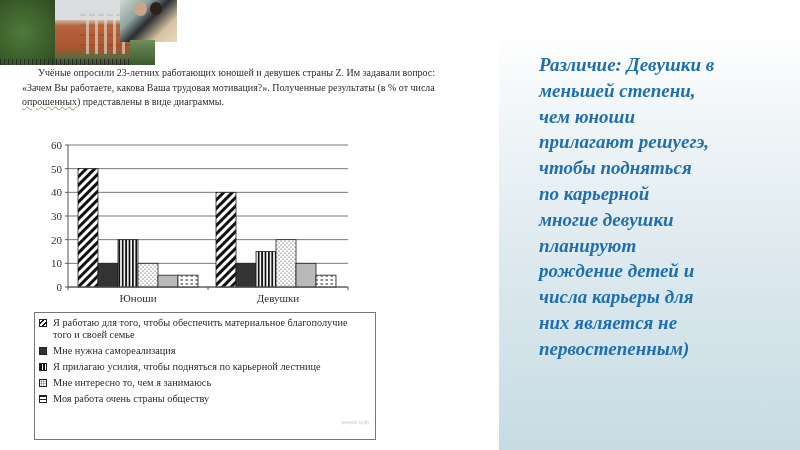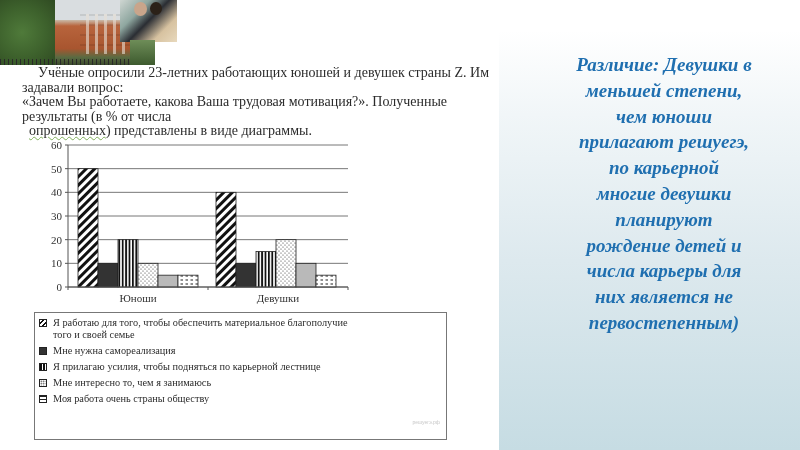--- a/index.html
+++ b/index.html
@@ -9,42 +9,42 @@
   .photo-school .trees { position:absolute; left:0; top:0; width:55px; height:65px; background: radial-gradient(ellipse at 40% 50%, #4f7a3a 0%, #3d612c 55%, #2f4a22 100%); }
   .photo-school .windows { position:absolute; left:80px; top:14px; width:60px; height:40px;
     background: repeating-linear-gradient(90deg, transparent 0 6px, #e7e0d6 6px 9px), repeating-linear-gradient(0deg, transparent 0 8px, rgba(0,0,0,0.15) 8px 10px); opacity:.6; }
   .photo-school .fence { position:absolute; left:0; bottom:0; width:155px; height:6px; background:repeating-linear-gradient(90deg,#2a2a2a 0 1px, transparent 1px 4px); }
   .photo-kids { position:absolute; left:120px; top:0; width:57px; height:42px;
     background: linear-gradient(135deg, #cfd6d2 0%, #8fa7a0 30%, #2a2d33 50%, #d7c2a0 75%, #e8d9bd 100%); }
   .photo-kids .head1 { position:absolute; left:14px; top:2px; width:13px; height:14px; border-radius:50%; background:#c9a58b; }
   .photo-kids .head2 { position:absolute; left:30px; top:2px; width:12px; height:13px; border-radius:50%; background:#2b2118; }
   .photo-green { position:absolute; left:130px; top:40px; width:25px; height:25px; background:linear-gradient(180deg,#6e8d58,#3d5a2e); }
 
-  .doc-text { position:absolute; left:22px; top:66px; width:470px; font-size:14px; line-height:14.5px; color:#2b2b2b; }
+  .doc-text { position:absolute; left:22px; top:66px; width:470px; font-size:10px; line-height:14.5px; color:#2b2b2b; }
   .doc-text .indent { display:inline-block; width:16px; }
-  .doc-text .underline { text-decoration: underline wavy #7fae5a; text-decoration-thickness:1px;margin-left:7px; }
+  .doc-text .underline { text-decoration: underline wavy #7fae5a; text-decoration-thickness:1px; }
 
   .chart { position:absolute; left:30px; top:138px; width:330px; height:170px; }
   .chart svg { position:absolute; left:0; top:0; }
 
-  .legend { position:absolute; left:34px; top:312px; width:413px; height:128px; border:1px solid #777; background:#fff; box-sizing:border-box; padding:2px 4px; }
+  .legend { position:absolute; left:34px; top:312px; width:342px; height:128px; border:1px solid #777; background:#fff; box-sizing:border-box; padding:2px 4px; }
   .legend-item { display:flex; align-items:flex-start; font-size:10.3px; line-height:12px; color:#2d2d2d; margin:2px 0 4px 0; }
   .legend-swatch { flex:0 0 auto; width:8px; height:8px; border:1px solid #222; margin:2px 6px 0 0; box-sizing:border-box; }
   .sw-diag { background: repeating-linear-gradient(135deg, #fff 0 1.5px, #111 1.5px 3.5px); }
   .sw-black { background:#333; }
   .sw-vert { background: repeating-linear-gradient(90deg, #111 0 1.5px, #fff 1.5px 3px); }
   .sw-dots { background: radial-gradient(#333 0.7px, transparent 0.9px) 0 0/2.5px 2.5px, #fff; }
   .sw-gray { background:#b9b9b9; border-color:#666; }
   .sw-dash { background: repeating-linear-gradient(0deg, #fff 0 2px, #222 2px 3px); }
   .watermark { position:absolute; right:6px; bottom:14px; font-size:5px; color:#c7c7c7; font-family:"Liberation Sans", sans-serif; }
 
   .panel { position:absolute; left:499px; top:30px; width:301px; height:420px;
     background: linear-gradient(180deg, #ffffff 0%, #f1f6f8 20%, #dde9ee 55%, #c6dce3 100%); }
   .panel-text { position:absolute; left:539px; top:52px; width:250px; font-family:"Liberation Serif", "DejaVu Serif", serif; font-style:italic; font-weight:bold; font-size:19px; line-height:25.8px; color:#1f6fb0; }
-  .panel-text span { display:block; white-space:nowrap;text-align:center; }
+  .panel-text span { display:block; white-space:nowrap; }
 </style>
 </head>
 <body>
 
 <div class="photo-school">
   <div class="trees"></div>
   <div class="windows"></div>
   <div class="fence"></div>
 </div>
 <div class="photo-kids">
@@ -152,20 +152,21 @@
   </div>
   <div class="watermark">решуегэ.рф</div>
 </div>
 
 <div class="panel"></div>
 <div class="panel-text">
   <span>Различие: Девушки в</span>
   <span>меньшей степени,</span>
   <span>чем юноши</span>
   <span>прилагают решуегэ,</span>
+  <span>чтобы подняться</span>
   <span>по карьерной</span>
   <span>многие девушки</span>
   <span>планируют</span>
   <span>рождение детей  и</span>
   <span>числа карьеры для</span>
   <span>них является не</span>
   <span>первостепенным)</span>
 </div>
 
 </body></html>

